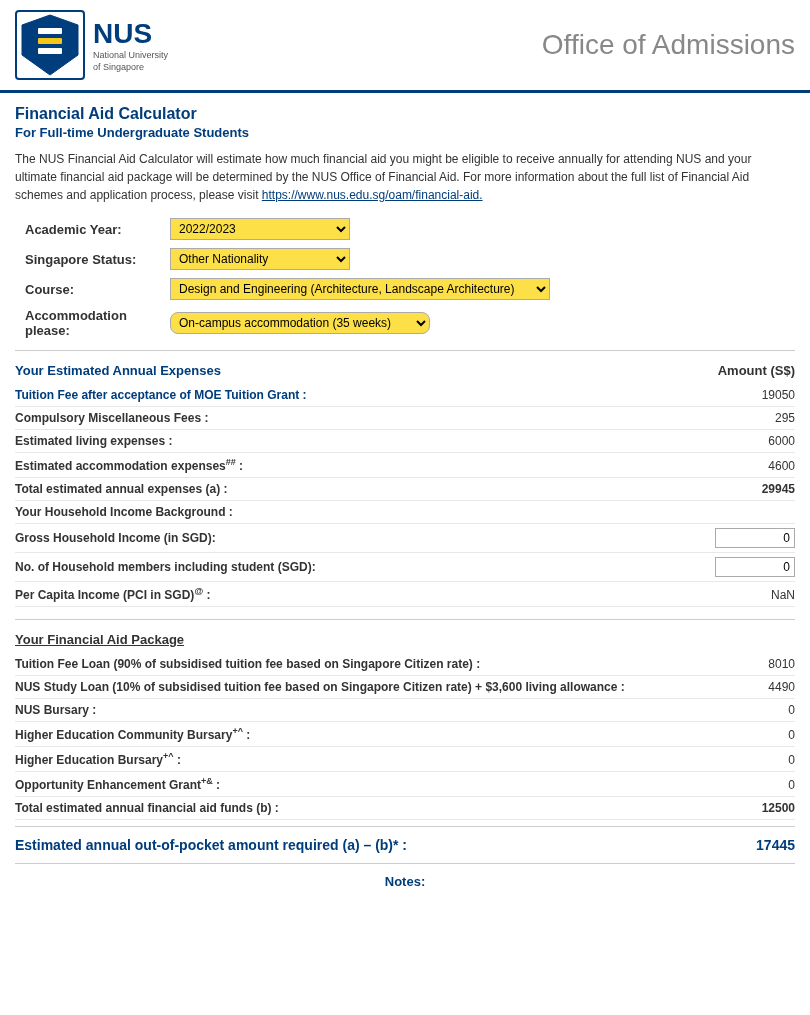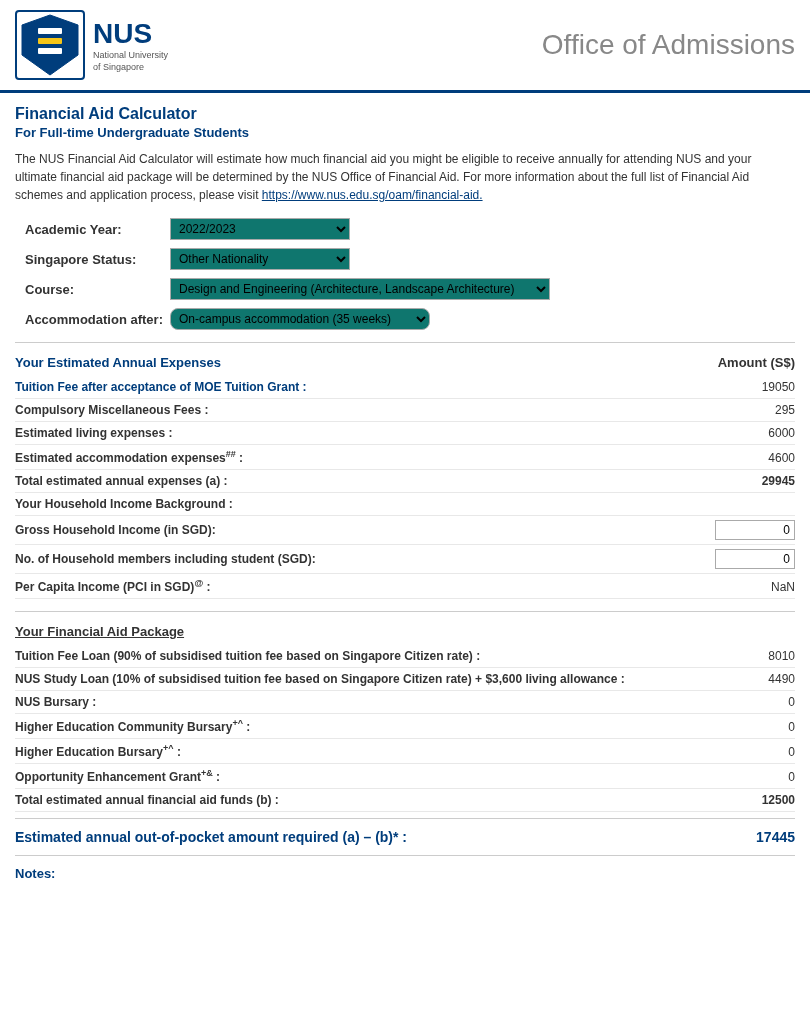--- a/index.html
+++ b/index.html
@@ -18,21 +18,21 @@
     .main { padding: 12px 15px; }
 
     .page-title { font-size: 16px; color: #003d7c; font-weight: bold; margin-bottom: 2px; }
     .page-subtitle { font-size: 13px; color: #003d7c; font-weight: bold; margin-bottom: 10px; }
     .description { font-size: 12px; color: #333; line-height: 1.5; margin-bottom: 14px; }
     .description a { color: #003d7c; }
 
     
     .form-row { display: flex; align-items: center; margin-bottom: 8px; margin-left: 10px; }
     .form-label { width: 145px; font-size: 13px; font-weight: bold; color: #333; }
-    .form-control { font-size: 12px; padding: 2px 4px; border: 1px solid #aaa; background: #0f766e; }
+    .form-control { font-size: 12px; padding: 2px 4px; border: 1px solid #aaa; background: #fde047; }
     select.form-control { min-width: 180px; }
 
     
     .section-divider { border: none; border-top: 1px solid #ccc; margin: 12px 0; }
 
     
     .section-header { display: flex; justify-content: space-between; align-items: baseline; margin-bottom: 6px; }
     .section-title { font-size: 13px; font-weight: bold; color: #003d7c; }
     .amount-header { font-size: 13px; font-weight: bold; color: #333; }
 
@@ -49,21 +49,21 @@
 
     
     .aid-section-title { font-size: 13px; font-weight: bold; color: #333; text-decoration: underline; margin: 10px 0 6px 0; }
 
     
     .oop-row { display: flex; justify-content: space-between; align-items: baseline; padding: 10px 0; border-top: 1px solid #ccc; border-bottom: 1px solid #ccc; margin-top: 6px; text-align: right; }
     .oop-label { font-size: 14px; font-weight: bold; color: #003d7c; }
     .oop-value { font-size: 14px; font-weight: bold; color: #003d7c; }
 
     
-    .notes-label { font-size: 13px; font-weight: bold; color: #003d7c; margin-top: 10px; }
+    .notes-label { font-size: 13px; font-weight: bold; color: #003d7c; margin-top: 10px; text-align: center; }
 
     sup { font-size: 9px; }
   </style>
 </head>
 <body>
 
 <div class="header">
   <div class="logo-area">
     <div class="logo-box">
       <svg width="60" height="65" viewBox="0 0 60 65">
@@ -112,21 +112,21 @@
   </div>
   <div class="form-row">
     <div class="form-label">Course:</div>
     <select class="form-control" style="min-width:380px;">
       <option>Design and Engineering (Architecture, Landscape Architecture)</option>
       <option>Engineering</option>
       <option>Business</option>
     </select>
   </div>
   <div class="form-row">
-    <div class="form-label">Accommodation after:</div>
+    <div class="form-label">Accommodation please:</div>
     <select class="form-control" style="min-width:260px;border-radius:8px;">
       <option>On-campus accommodation (35 weeks)</option>
       <option>Off-campus accommodation</option>
     </select>
   </div>
 
   <hr class="section-divider">
 
   <div class="section-header">
     <div class="section-title">Your Estimated Annual Expenses</div>

